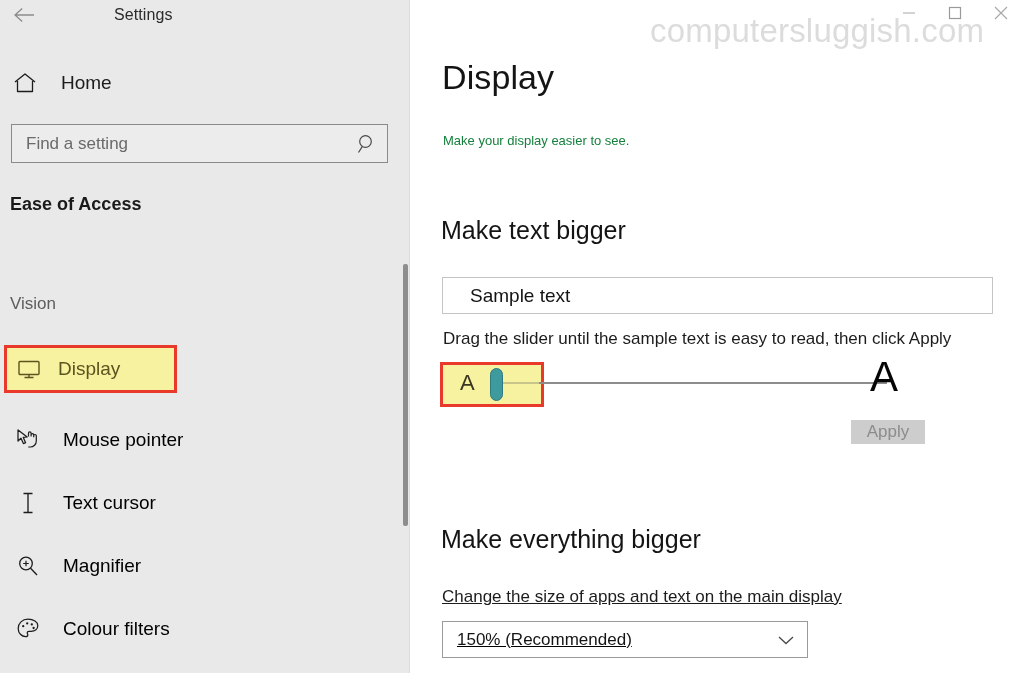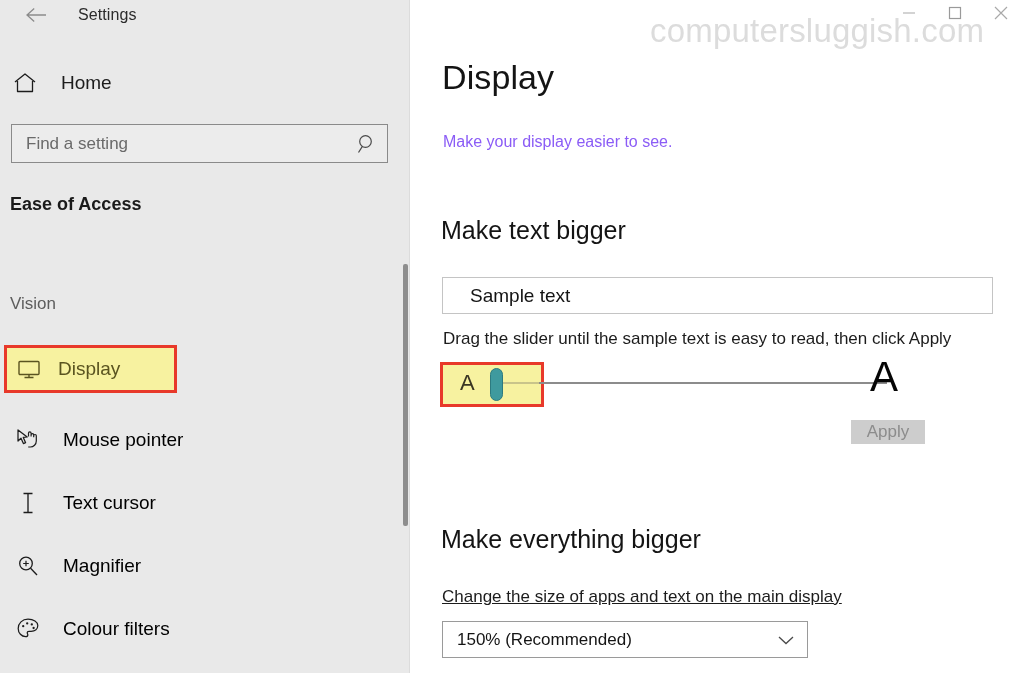--- a/index.html
+++ b/index.html
@@ -24,25 +24,26 @@
     position: absolute;
     left: 0; top: 0;
     width: 410px;
     height: 673px;
     background: #e9e9e9;
     overflow: hidden;
   }
 
   .titlebar {
     position: absolute;
-    left: 12px; top: 0;
+    left: 0; top: 0;
     width: 410px;
     height: 30px;
     display: flex;
     align-items: center;
+    gap: 48px;
   }
   .back-btn {
     width: 48px;
     height: 30px;
     display: flex;
     align-items: center;
     justify-content: center;
     cursor: pointer;
   }
   .back-btn svg { display: block; }
@@ -216,22 +217,22 @@
     left: 32px; top: 58px;
     font-size: 34px;
     font-weight: normal;
     color: #141414;
     letter-spacing: 0.1px;
   }
 
   .page-subtitle {
     position: absolute;
     left: 33px; top: 133px;
-    font-size: 16px;
-    color: #8b5cf6;
+    font-size: 13px;
+    color: #15803d;
   }
 
   .sec-title-1 {
     position: absolute;
     left: 31px; top: 216px;
     font-size: 25px;
     color: #141414;
   }
 
   .sample-box {
@@ -345,20 +346,21 @@
   .scale-select {
     position: absolute;
     left: 32px; top: 621px;
     width: 366px;
     height: 37px;
     background: #ffffff;
     border: 1px solid #9a9a9a;
     display: flex;
     align-items: center;
     cursor: pointer;
+    text-decoration: underline;
   }
   .scale-value {
     font-size: 17px;
     color: #141414;
     padding-left: 14px;
     flex: 1;
   }
   .chev {
     width: 42px;
     display: flex;

